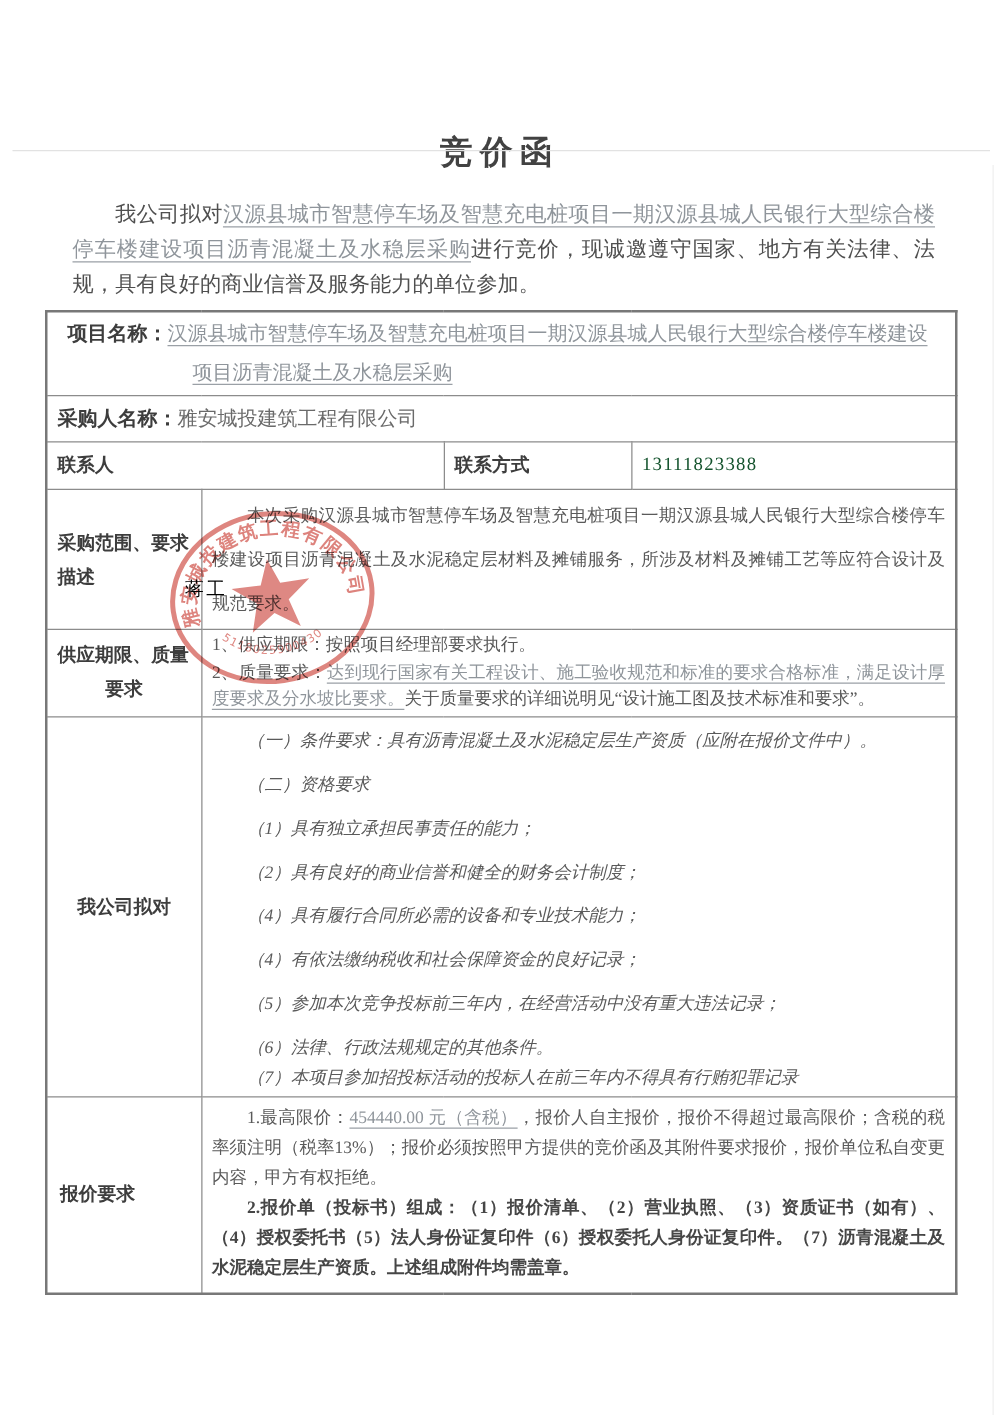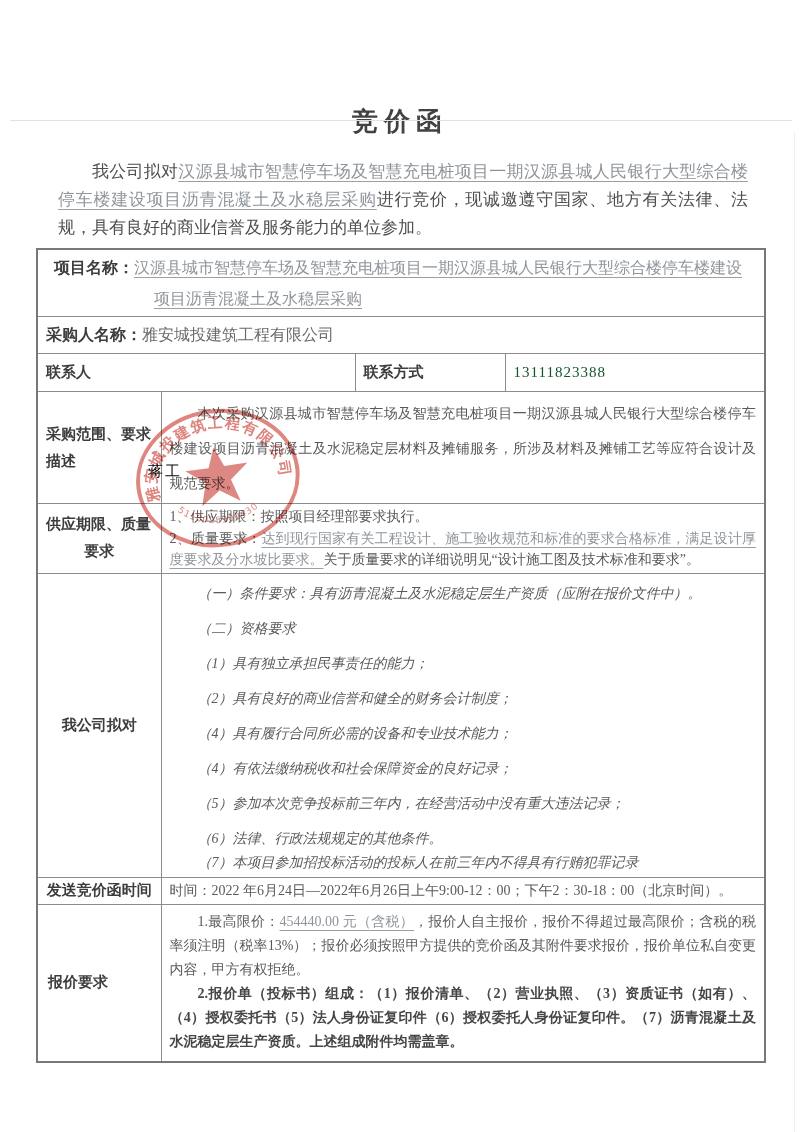--- a/index.html
+++ b/index.html
@@ -145,24 +145,20 @@
         <div class="qual-item">（1）具有独立承担民事责任的能力；</div>
         <div class="qual-item">（2）具有良好的商业信誉和健全的财务会计制度；</div>
         <div class="qual-item">（4）具有履行合同所必需的设备和专业技术能力；</div>
         <div class="qual-item">（4）有依法缴纳税收和社会保障资金的良好记录；</div>
         <div class="qual-item">（5）参加本次竞争投标前三年内，在经营活动中没有重大违法记录；</div>
         <div class="qual-item" style="margin-bottom:0;">（6）法律、行政法规规定的其他条件。</div>
         <div class="qual-item">（7）本项目参加招投标活动的投标人在前三年内不得具有行贿犯罪记录</div>
       </td>
     </tr>
 
-    <tr style="height:27px;">
-      <td class="lbl lbl-center" style="padding:1px 4px;">发送竞价函时间</td>
-      <td colspan="3" class="time-cell" style="padding:1px 8px;">时间：2022 年6月24日—2022年6月26日上午9:00-12：00；下午2：30-18：00（北京时间）。</td>
-    </tr>
 
     <tr style="height:158px;">
       <td class="lbl" style="padding-left:10px;">报价要求</td>
       <td colspan="3" style="vertical-align:top;padding-top:5px;">
         <div class="quote-p"><span>1.最高限价：</span><span class="u-faint">454440.00 元（含税）</span><span>，报价人自主报价，报价不得超过最高限价；含税的税率须注明（税率13%）；报价必须按照甲方提供的竞价函及其附件要求报价，报价单位私自变更内容，甲方有权拒绝。</span></div>
         <div class="quote-p strong">2.报价单（投标书）组成：（1）报价清单、（2）营业执照、（3）资质证书（如有）、（4）授权委托书（5）法人身份证复印件（6）授权委托人身份证复印件。（7）沥青混凝土及水泥稳定层生产资质。上述组成附件均需盖章。</div>
       </td>
     </tr>
   </tbody>
     </table>

